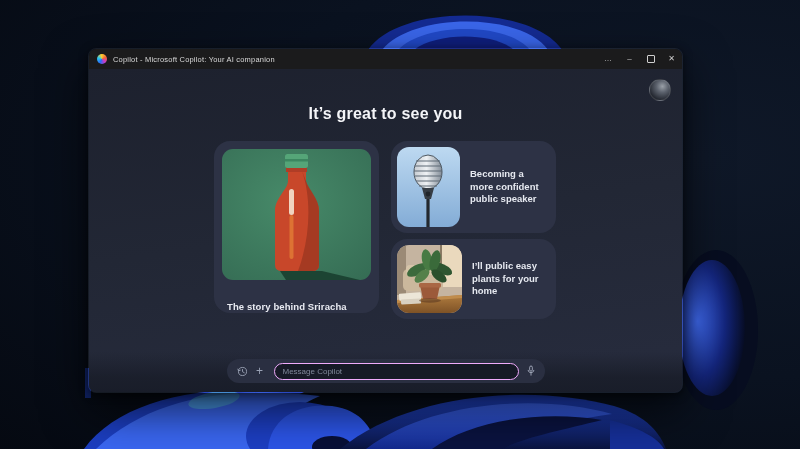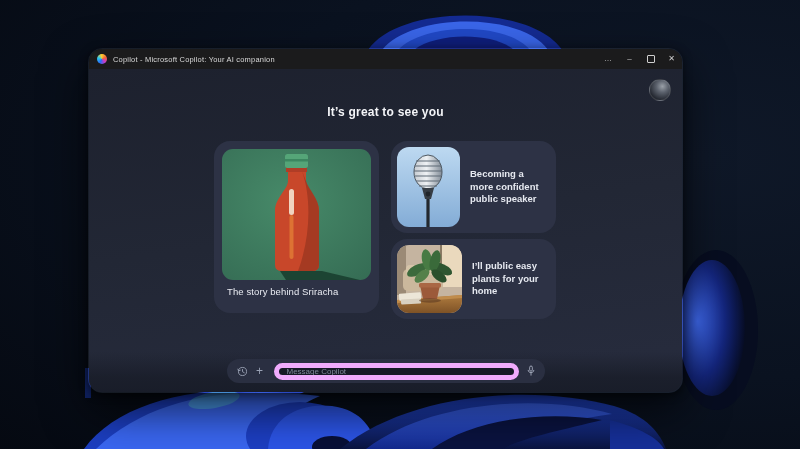--- a/index.html
+++ b/index.html
@@ -6,21 +6,21 @@
   .desktop{
     position:relative;width:800px;height:449px;overflow:hidden;
     font-family:"Liberation Sans",sans-serif;
     background:
       radial-gradient(130% 110% at 88% 35%, #0f1828 0%, #0a1220 45%, #04070e 100%);
   }
   .wallpaper{position:absolute;inset:0;}
   
   .window{
     position:absolute;left:88px;top:48px;width:595px;height:345px;
-    border-radius:14px;overflow:hidden;
+    border-radius:8px;overflow:hidden;
     box-shadow:0 18px 45px rgba(0,0,0,.65), 0 2px 8px rgba(0,0,0,.5);
     border:1px solid rgba(255,255,255,.06);
     box-sizing:border-box;
   }
   .titlebar{
     height:20px;background:#1b1b1c;display:flex;align-items:center;
     padding:0 0 0 8px;gap:6px;
   }
   .app-logo{
     width:10px;height:10px;border-radius:50%;flex:0 0 auto;
@@ -39,30 +39,30 @@
     position:relative;height:325px;
     background:linear-gradient(172deg,#1d212e 0%,#222735 48%,#272c3e 100%);
   }
   .avatar{
     position:absolute;top:10px;right:11px;width:22px;height:22px;border-radius:50%;
     background:radial-gradient(circle at 62% 32%, #9aa0a8 0%, #5d636e 32%, #262a33 72%, #15181f 100%);
     border:1px solid rgba(255,255,255,.12);box-sizing:border-box;
   }
   .greeting{
     position:absolute;top:36px;left:0;right:0;text-align:center;
-    color:#f4f5f8;font-size:12px;font-weight:bold;letter-spacing:.2px;
+    color:#f4f5f8;font-size:16px;font-weight:bold;letter-spacing:.2px;
   }
   .cards{position:absolute;top:72px;left:125px;display:flex;gap:12px;}
   .card{
     background:#2d3245;border-radius:16px;box-sizing:border-box;cursor:pointer;
   }
   .card-large{width:165px;height:172px;padding:8px;}
   .card-large .img-wrap{width:149px;height:131px;border-radius:11px;overflow:hidden;}
   .card-large .caption{
-    margin-top:6px;padding:0 5px;color:#e9ebf2;font-size:9.5px;font-weight:normal;letter-spacing:.1px;
+    margin-top:21px;padding:0 5px;color:#e9ebf2;font-size:9.5px;font-weight:bold;letter-spacing:.1px;
   }
   .col{display:flex;flex-direction:column;gap:6px;width:165px;}
   .card-small{display:flex;align-items:center;padding:6px;}
   .card-small.speaker{height:92px;}
   .card-small.plants{height:80px;}
   .card-small .img-wrap{border-radius:12px;overflow:hidden;flex:0 0 auto;}
   .card-small.speaker .img-wrap{width:63px;height:80px;}
   .card-small.plants .img-wrap{width:65px;height:68px;}
   .card-small .caption{
     margin-left:10px;color:#e6e9f0;font-size:9.5px;font-weight:bold;line-height:1.35;
@@ -84,21 +84,21 @@
     display:flex;align-items:center;gap:2px;padding:0 4px 0 8px;box-sizing:border-box;
   }
   .icon-btn{
     background:none;border:none;padding:0;margin:0;cursor:pointer;
     display:flex;align-items:center;justify-content:center;color:#9aa2b5;
   }
   .icon-btn.add{font-size:12px;width:16px;height:16px;line-height:1;font-family:"Liberation Sans",sans-serif;}
   .history{width:15px;height:16px;}
   .msg-input{
     flex:1 1 auto;height:17px;margin-left:4px;
-    background:#161a26;border:5px solid #f0abfc;border-radius:9px;
+    background:#161a26;border:1px solid #f0abfc;border-radius:9px;
     color:#ccd3e2;font-size:8px;padding:0 8px;outline:none;
     font-family:"Liberation Sans",sans-serif;box-sizing:border-box;
   }
   .msg-input::placeholder{color:#7f8799;}
   .mic-btn{width:20px;height:20px;border-radius:50%;}
 </style>
 </head>
 <body>
 
 <div class="desktop">

